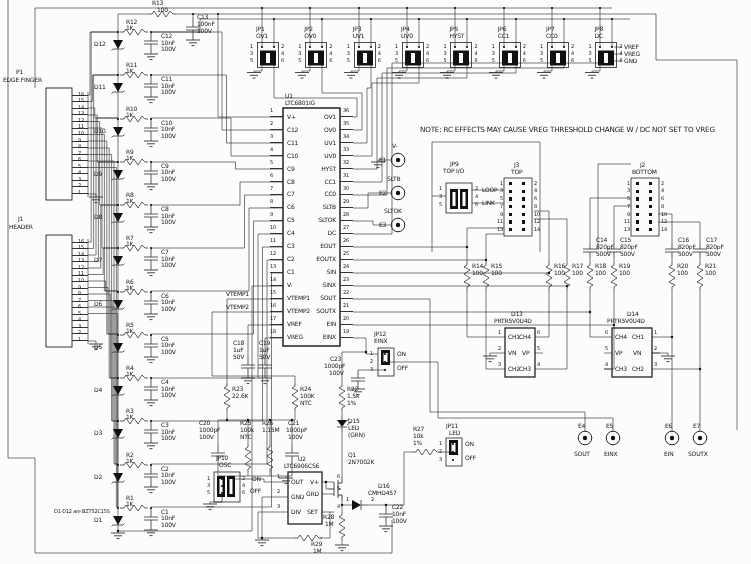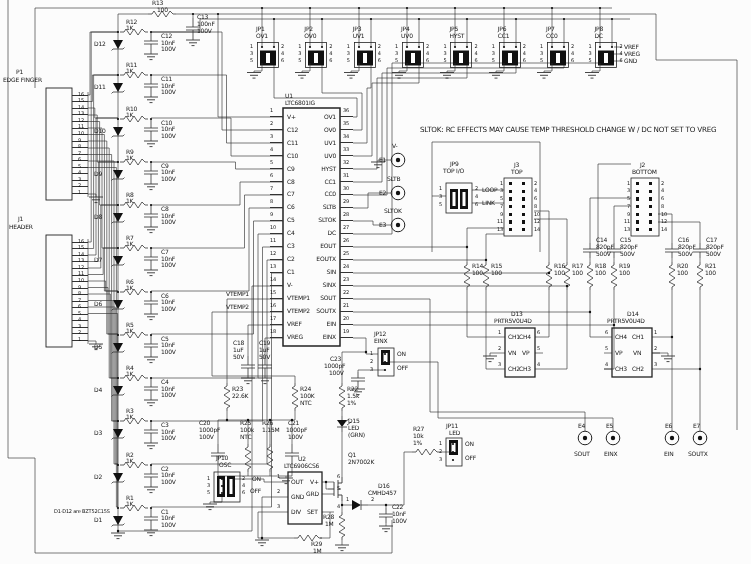--- a/index.html
+++ b/index.html
@@ -1068,21 +1068,21 @@
     <span class="lbl s5 rn">12</span>
   </div>
       <div class="j2r" style="--i: 6;">
     <span class="lbl s5 ln">13</span>
     <div class="sq sa"></div>
     <div class="sq sb"></div>
     <span class="lbl s5 rn">14</span>
   </div>
     </div>
 
-<span class="lbl s7" style="left:420px;top:126px">SLTOK:  RC EFFECTS MAY CAUSE TEMP THRESHOLD CHANGE W / DC NOT SET TO VREG</span>
+<span class="lbl s7" style="left:420px;top:126px">NOTE:  RC EFFECTS MAY CAUSE VREG THRESHOLD CHANGE W / DC NOT SET TO VREG</span>
 <span class="lbl s5" style="left:54px;top:509px">D1-D12 are BZT52C15S</span>
 
 <span class="lbl" style="left:16px;top:69px">P1</span>
 <span class="lbl" style="left:3px;top:76.5px">EDGE FINGER</span>
 <span class="lbl" style="left:18px;top:216px">J1</span>
 <span class="lbl" style="left:9px;top:223.5px">HEADER</span>
 
 <span class="lbl" style="left:152px;top:0px">R13</span>
 <span class="lbl" style="left:157px;top:7px">100</span>
 <span class="lbl" style="left:197px;top:14px">C13</span>

